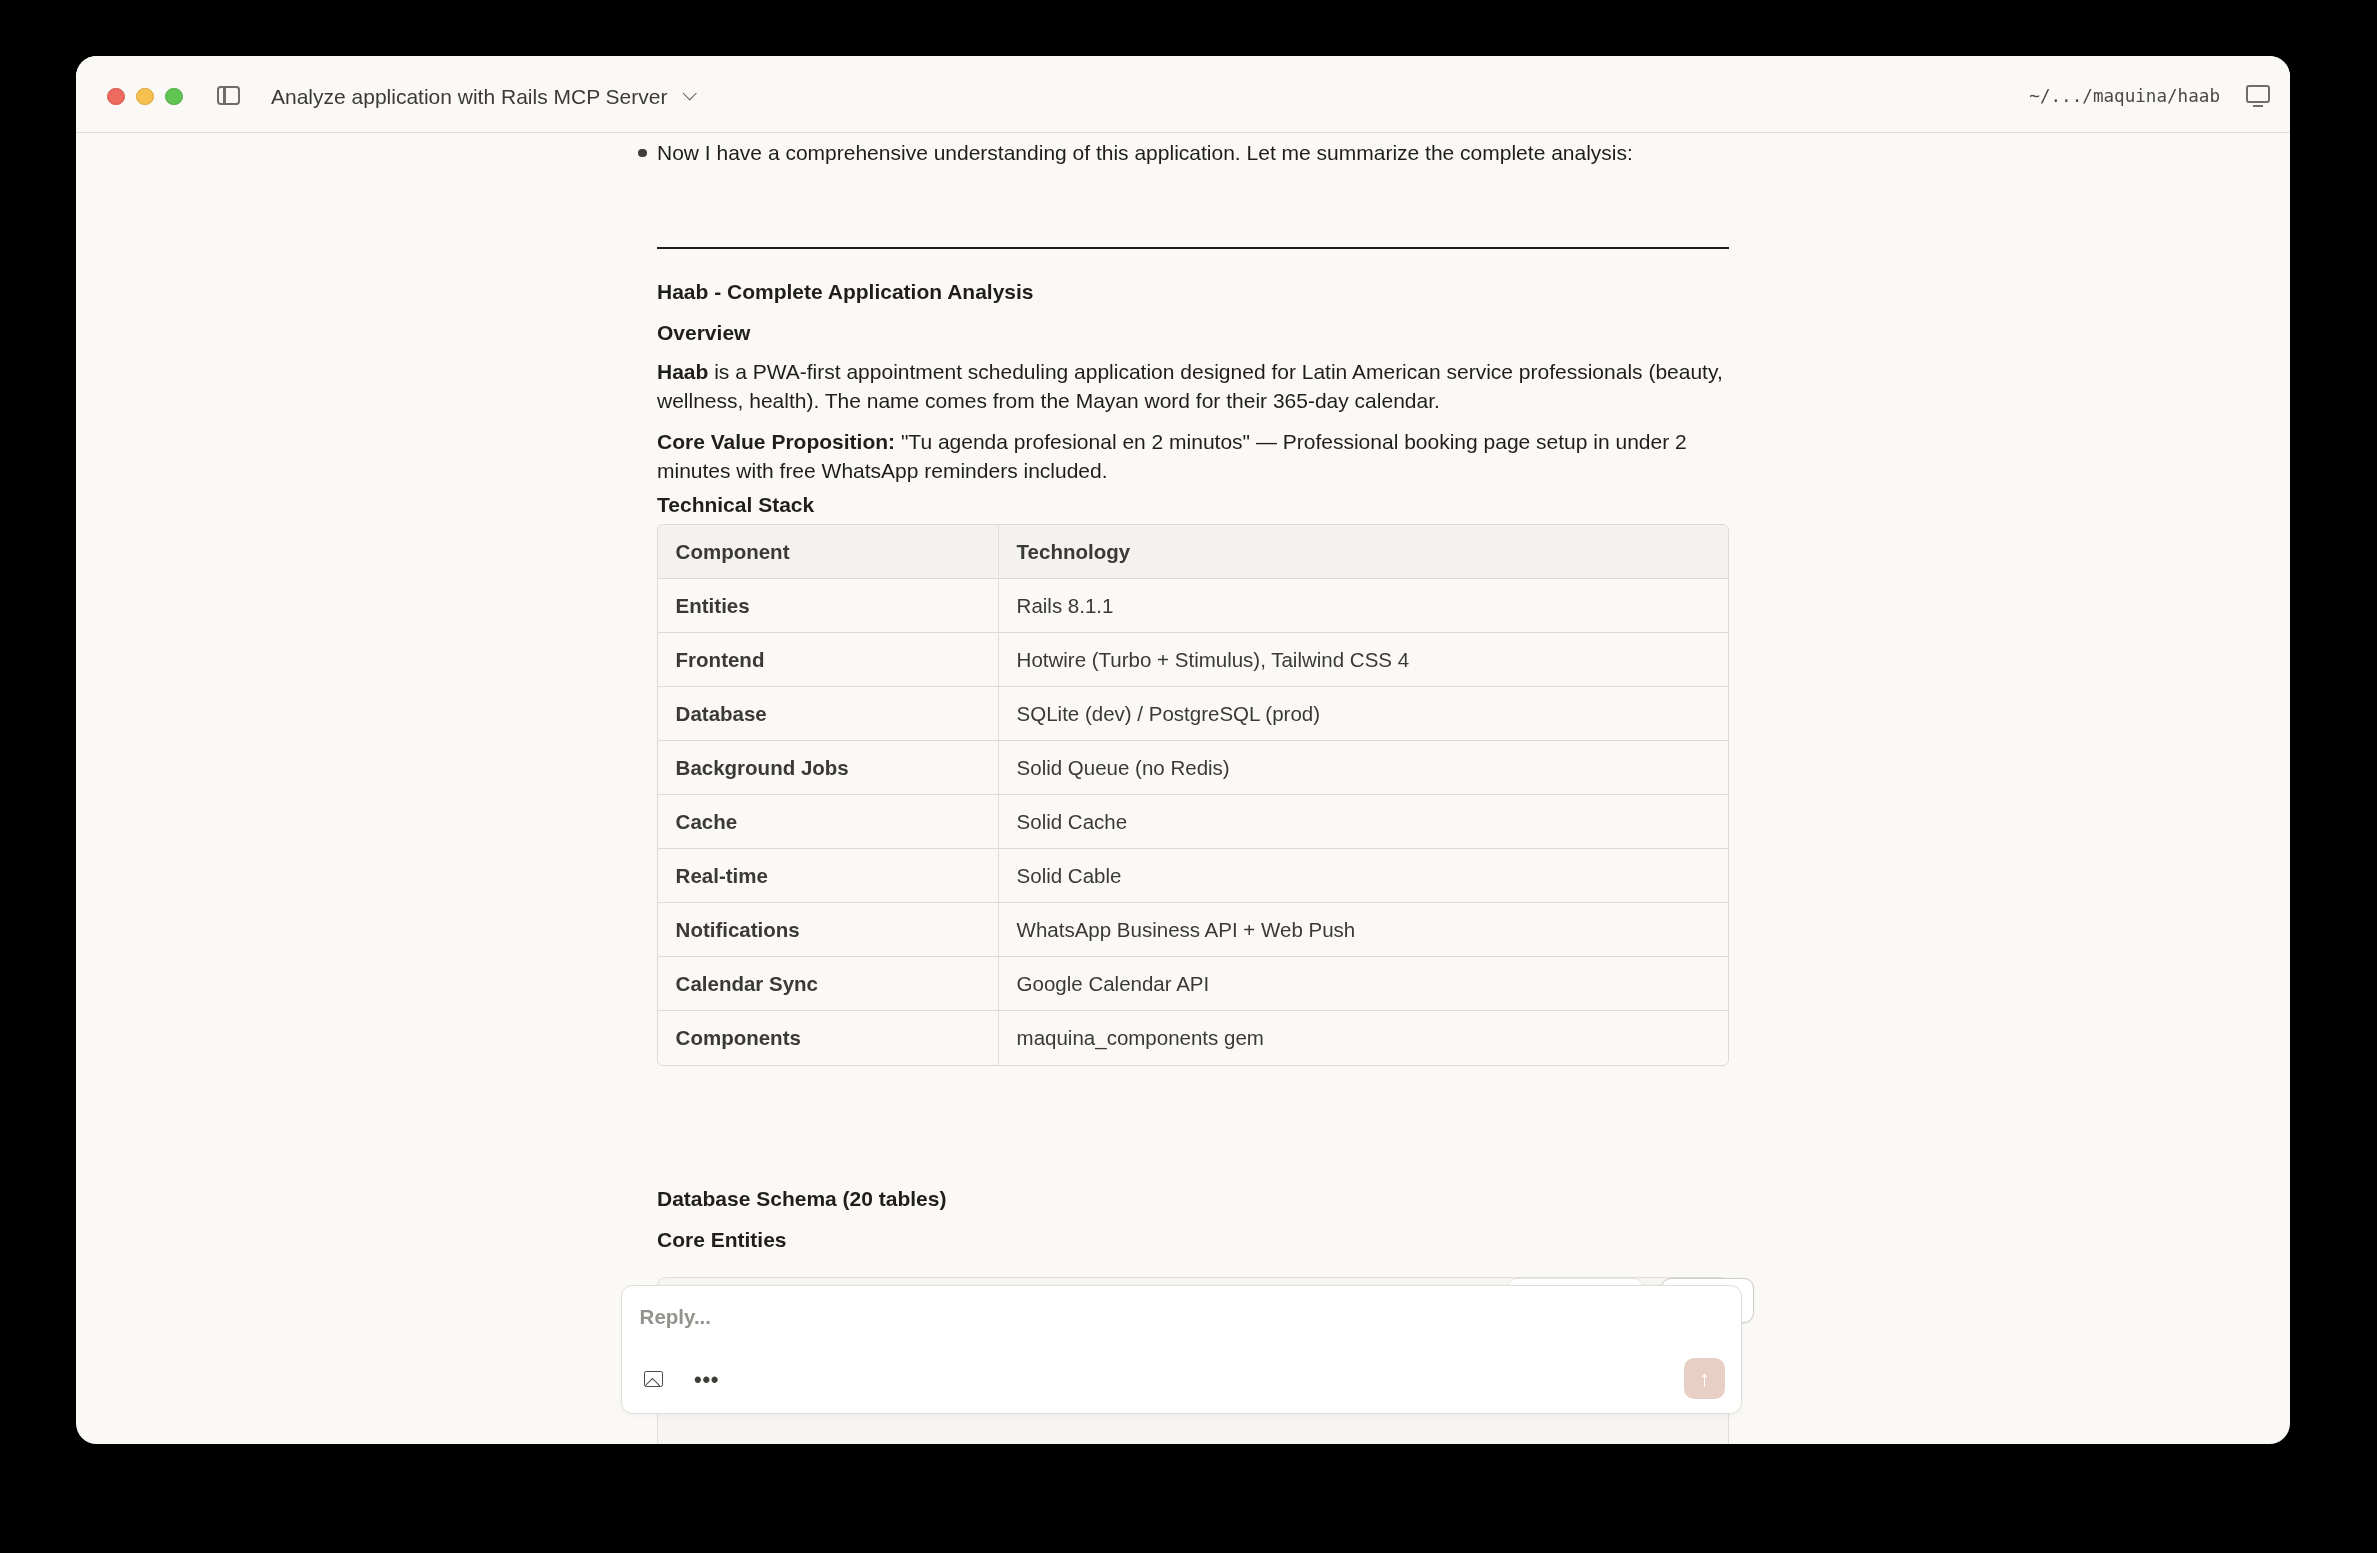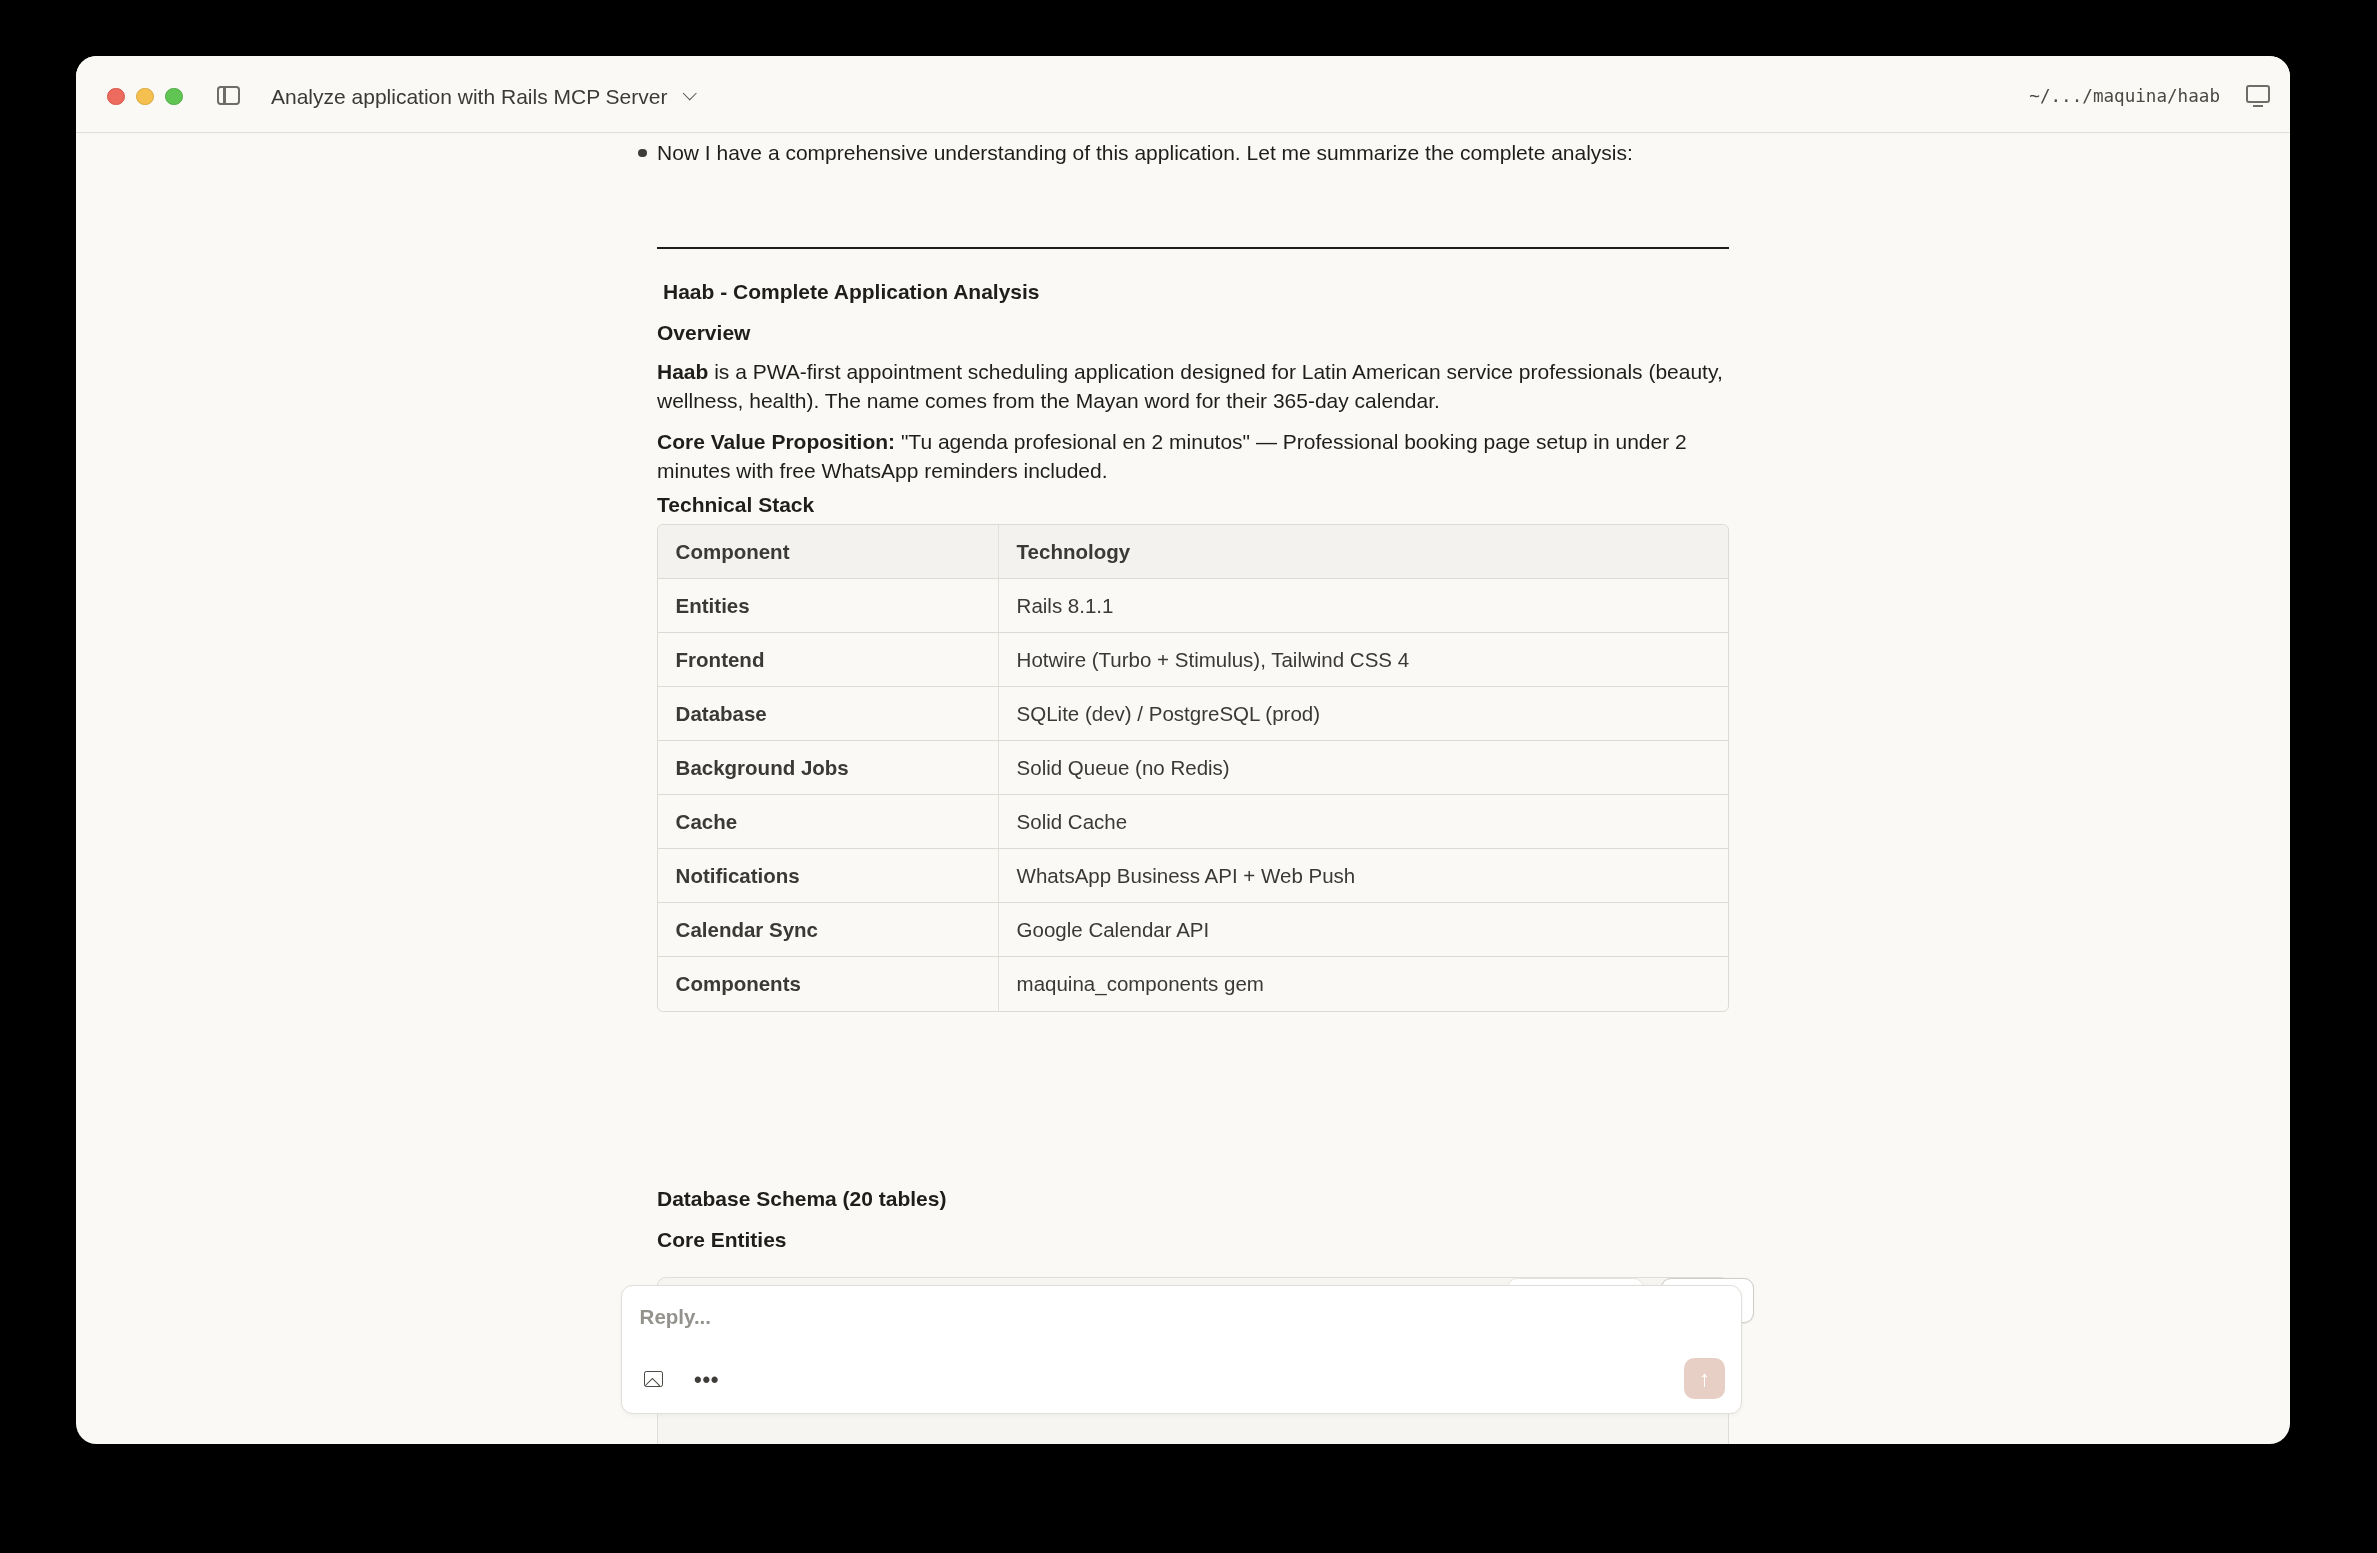--- a/index.html
+++ b/index.html
@@ -154,21 +154,21 @@
     <div class="path">~/.../maquina/haab</div>
     <span class="monitor-icon"></span>
   </div>
 
   <div class="content">
     <div class="col">
       <span class="bullet"></span>
       <div class="intro">Now I have a comprehensive understanding of this application. Let me summarize the complete analysis:</div>
       <div class="hr"></div>
 
-      <div class="h" style="top:146px;margin-left:6px;">Haab - Complete Application Analysis</div>
+      <div class="h" style="top:146px;">Haab - Complete Application Analysis</div>
       <div class="h" style="top:187px;">Overview</div>
 
       <div class="p" style="top:223px;">
         <b>Haab</b><span> is a PWA-first appointment scheduling application designed for Latin American service professionals (beauty, wellness, health). The name comes from the Mayan word for their 365-day calendar.</span>
       </div>
 
       <div class="p" style="top:293px;">
         <b>Core Value Proposition:</b><span> "Tu agenda profesional en 2 minutos" — Professional booking page setup in under 2 minutes with free WhatsApp reminders included.</span>
       </div>
 
@@ -194,20 +194,24 @@
               <td>Database</td>
               <td>SQLite (dev) / PostgreSQL (prod)</td>
             </tr>
           <tr>
               <td>Background Jobs</td>
               <td>Solid Queue (no Redis)</td>
             </tr>
           <tr>
               <td>Cache</td>
               <td>Solid Cache</td>
+            </tr>
+          <tr>
+              <td>Real-time</td>
+              <td>Solid Cable</td>
             </tr>
           <tr>
               <td>Notifications</td>
               <td>WhatsApp Business API + Web Push</td>
             </tr>
           <tr>
               <td>Calendar Sync</td>
               <td>Google Calendar API</td>
             </tr>
           <tr>

